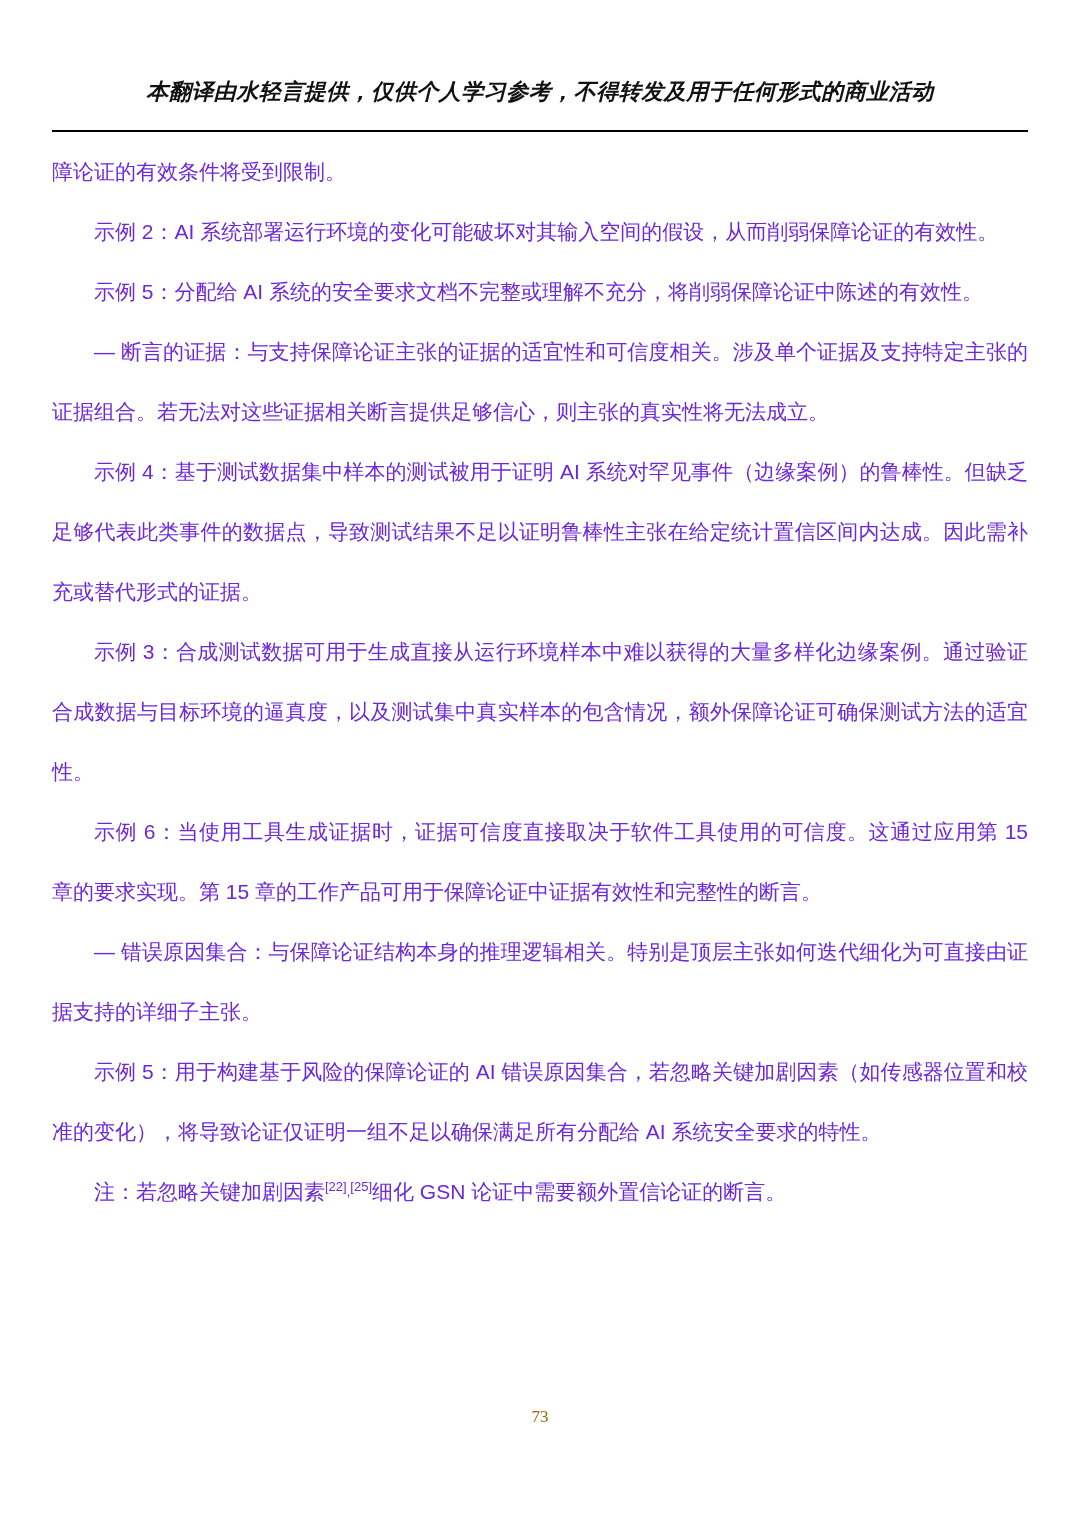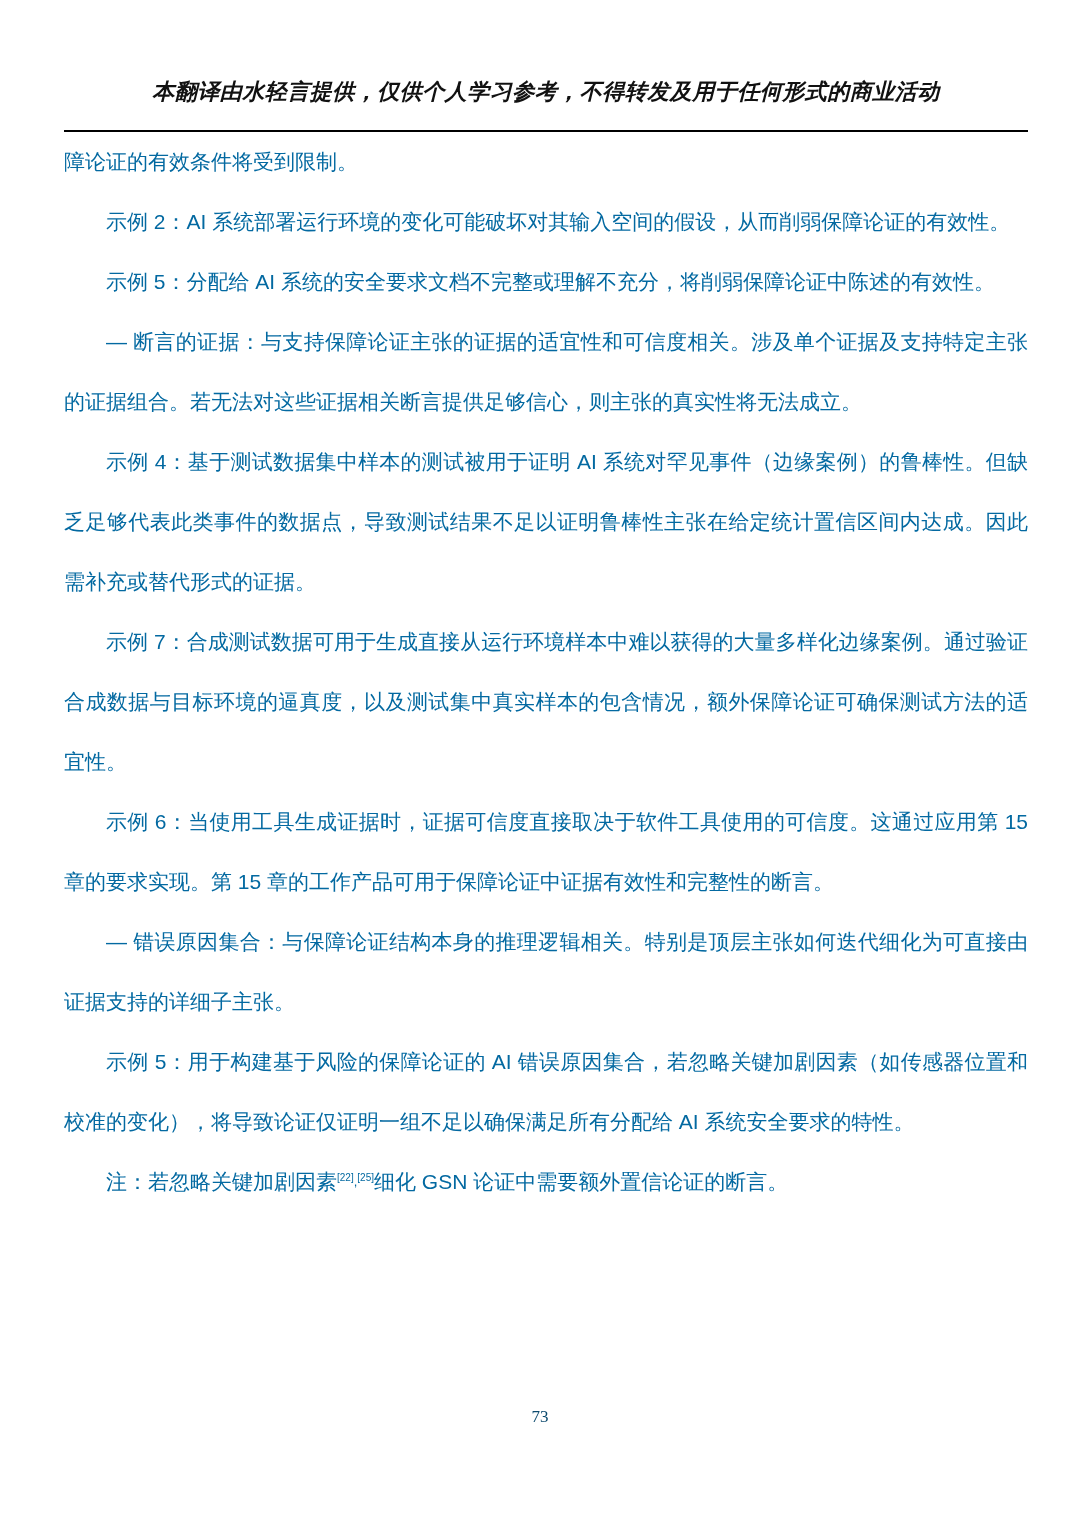--- a/index.html
+++ b/index.html
@@ -10,95 +10,94 @@
   .page {
     position: relative;
     width: 1080px;
     height: 1527px;
     margin: 0 auto;
     background: #ffffff;
     color: #1a1a1a;
     font-family: "Liberation Sans", sans-serif;
     overflow: hidden;
     box-sizing: border-box;
-    padding-left: 12px;
   }
   .doc-header {
     padding-top: 78px;
   }
   .header-notice {
     text-align: center;
     font-size: 22px;
     font-weight: bold;
     font-style: italic;
     letter-spacing: 0.5px;
     line-height: 28px;
     color: #111111;
   }
   .header-rule {
     margin: 24px 52px 0 52px;
     height: 0;
     border: none;
     border-top: 2px solid #000000;
   }
   .doc-body {
-    margin: 0 52px;
+    margin: 10px 52px;
     font-size: 21px;
     line-height: 60px;
     text-align: justify;
     text-justify: inter-ideograph;
-    color: #0369a1;
+    color: #6d28d9;
   }
   .doc-body p {
     margin: 0;
     padding: 0;
   }
   .doc-body p.indent {
     text-indent: 42px;
   }
   .note-line sup {
-    font-size: 10px;
+    font-size: 13px;
     line-height: 0;
     vertical-align: 8px;
   }
   .note-line .ref-comma {
     font-size: 13px;
     line-height: 0;
     vertical-align: 3px;
   }
   .page-footer {
     position: absolute;
     left: 0;
     bottom: 100px;
     width: 100%;
     text-align: center;
   }
   .page-number {
     font-size: 17px;
     font-family: "Liberation Serif", serif;
-    color: #0c4a6e;
+    color: #a16207;
   }
 </style>
 </head>
 <body>
 
 <div class="page">
 
   <div class="doc-header">
     <div class="header-notice">本翻译由水轻言提供，仅供个人学习参考，不得转发及用于任何形式的商业活动</div>
     <hr class="header-rule">
   </div>
 
   <div class="doc-body">
     <p>障论证的有效条件将受到限制。</p>
     <p class="indent">示例 2：AI 系统部署运行环境的变化可能破坏对其输入空间的假设，从而削弱保障论证的有效性。</p>
     <p class="indent">示例 5：分配给 AI 系统的安全要求文档不完整或理解不充分，将削弱保障论证中陈述的有效性。</p>
     <p class="indent">— 断言的证据：与支持保障论证主张的证据的适宜性和可信度相关。涉及单个证据及支持特定主张的证据组合。若无法对这些证据相关断言提供足够信心，则主张的真实性将无法成立。</p>
     <p class="indent">示例 4：基于测试数据集中样本的测试被用于证明 AI 系统对罕见事件（边缘案例）的鲁棒性。但缺乏足够代表此类事件的数据点，导致测试结果不足以证明鲁棒性主张在给定统计置信区间内达成。因此需补充或替代形式的证据。</p>
-    <p class="indent">示例 7：合成测试数据可用于生成直接从运行环境样本中难以获得的大量多样化边缘案例。通过验证合成数据与目标环境的逼真度，以及测试集中真实样本的包含情况，额外保障论证可确保测试方法的适宜性。</p>
+    <p class="indent">示例 3：合成测试数据可用于生成直接从运行环境样本中难以获得的大量多样化边缘案例。通过验证合成数据与目标环境的逼真度，以及测试集中真实样本的包含情况，额外保障论证可确保测试方法的适宜性。</p>
     <p class="indent">示例 6：当使用工具生成证据时，证据可信度直接取决于软件工具使用的可信度。这通过应用第 15 章的要求实现。第 15 章的工作产品可用于保障论证中证据有效性和完整性的断言。</p>
     <p class="indent">— 错误原因集合：与保障论证结构本身的推理逻辑相关。特别是顶层主张如何迭代细化为可直接由证据支持的详细子主张。</p>
     <p class="indent">示例 5：用于构建基于风险的保障论证的 AI 错误原因集合，若忽略关键加剧因素（如传感器位置和校准的变化），将导致论证仅证明一组不足以确保满足所有分配给 AI 系统安全要求的特性。</p>
     <p class="indent note-line">
       <span>注：若忽略关键加剧因素</span><sup>[22]</sup><span class="ref-comma">,</span><sup>[25]</sup><span>细化 GSN 论证中需要额外置信论证的断言。</span>
     </p>
   </div>
 
   <div class="page-footer">
     <span class="page-number">73</span>

